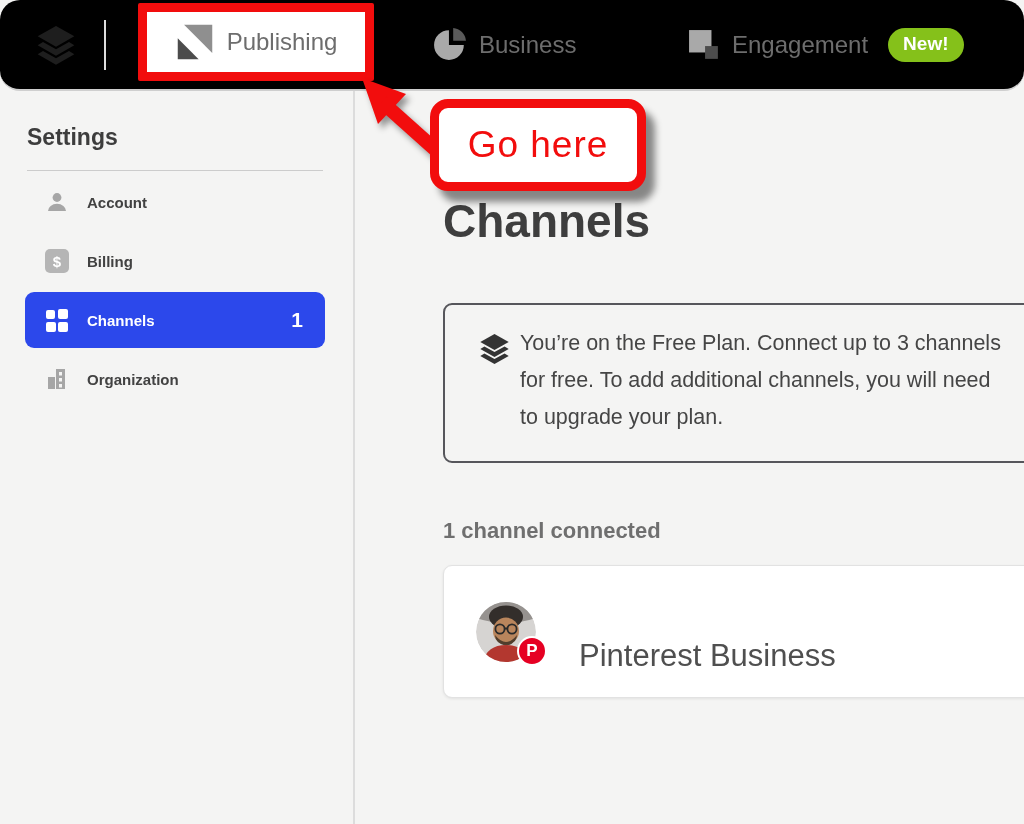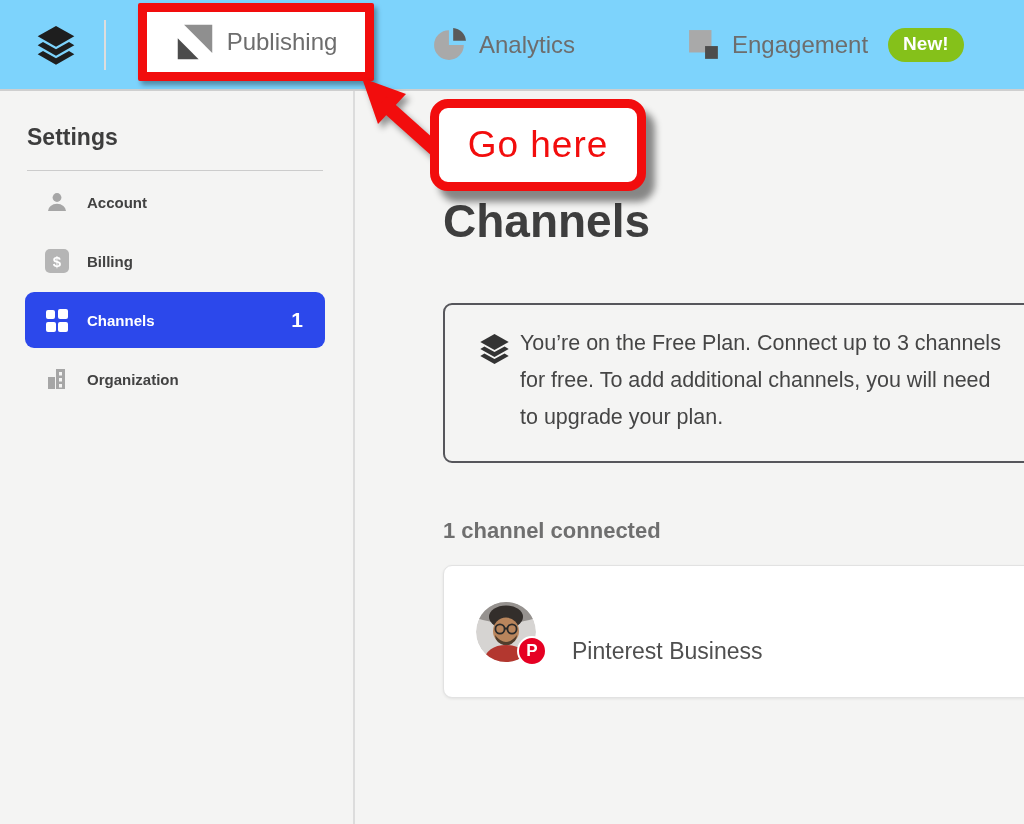--- a/index.html
+++ b/index.html
@@ -1,20 +1,20 @@
 <!DOCTYPE html>
 <html><head>
 <meta charset="utf-8">
 <style>
   * { margin:0; padding:0; box-sizing:border-box; }
   html,body { width:1024px; height:824px; overflow:hidden; }
   body { font-family:"Liberation Sans", sans-serif; background:#f4f4f3; position:relative; }
 
   
-  .header { position:absolute; left:0; top:0; width:1024px; height:91px; background:#7dd3fc; border-bottom:2px solid #cfcfcf; }
+  .header { position:absolute; left:0; top:0; width:1024px; height:91px; background:#000000; border-bottom:2px solid #cfcfcf;border-radius:20px; }
   .logo { position:absolute; left:36px; top:25px; width:40px; height:42px; }
   .header-divider { position:absolute; left:104px; top:20px; width:2px; height:50px; background:#dddddd; }
 
   .tab { position:absolute; display:flex; align-items:center; gap:12px; color:#6d6d6d; font-size:24px; font-weight:500; height:44px; top:23px; cursor:pointer; }
   .tab-analytics { left:433px; }
   .tab-engagement { left:688px;text-align:center; }
 
   .highlight-box { position:absolute; left:138px; top:3px; width:236px; height:78px; border:9px solid #f20d0d; border-radius:2px; background:#ffffff; box-shadow:3px 4px 5px rgba(0,0,0,0.35); display:flex; align-items:center; justify-content:center; gap:12px; color:#6d6d6d; font-size:24px; font-weight:500; }
 
   .badge-new { background:#85c11a; color:#ffffff; font-size:19px; font-weight:700; padding:5px 15px 7px; border-radius:18px; margin-left:8px; }
@@ -40,21 +40,21 @@
   .notice-icon { position:absolute; left:34px; top:28px; width:31px; height:33px; }
   .notice-text { position:absolute; left:75px; top:20px; font-size:21.5px; color:#454545; line-height:37px; white-space:nowrap; }
 
   .summary { position:absolute; left:86px; top:427px; font-size:22px; font-weight:700; color:#6f6f6f; }
 
   .card { position:absolute; left:86px; top:474px; width:700px; height:133px; background:#ffffff; border:1px solid #e2e2e2; border-radius:9px; box-shadow:0 1px 3px rgba(0,0,0,0.08); }
   .avatar-wrap { position:absolute; left:32px; top:36px; width:60px; height:60px; }
   .avatar { width:60px; height:60px; border-radius:50%; overflow:hidden; }
   .pinterest-badge { position:absolute; left:41px; top:34px; width:30px; height:30px; background:#e60023; border:2px solid #ffffff; border-radius:50%; color:#ffffff; font-size:17px; font-weight:700; display:flex; align-items:center; justify-content:center; }
   .channel-name { position:absolute; left:120px; top:36px; font-size:24px; font-weight:700; color:#3c3c3c; }
-  .channel-service { position:absolute; left:128px; top:72px; font-size:23px; color:#4f4f4f;text-align:right; }
+  .channel-service { position:absolute; left:135px; top:72px; font-size:31px; color:#4f4f4f;text-align:right; }
 
   
   .go-here-box { position:absolute; left:430px; top:99px; width:216px; height:92px; background:#ffffff; border:9px solid #f20d0d; border-radius:18px; box-shadow:9px 11px 7px rgba(0,0,0,0.45); display:flex; align-items:center; justify-content:center; z-index:6; }
   .go-here-label { color:#f20d0d; font-size:37px; font-weight:400; letter-spacing:1px; }
   .annot-arrow { position:absolute; left:352px; top:74px; width:140px; height:110px; z-index:5; filter:drop-shadow(4px 5px 3px rgba(0,0,0,0.4)); }
 </style>
 </head>
 <body>
 
 <div class="header">
@@ -73,21 +73,21 @@
       </svg>
       <span>Publishing</span>
     </div>
   </div>
 
   <div class="tab tab-analytics">
     <svg width="34" height="34" viewBox="0 0 32 32">
       <path d="M15,16 L15,2 A14,14 0 1 0 29,16 Z" fill="#a9a9a9"></path>
       <path d="M19,12 L19,0 A13,13 0 0 1 31,12 Z" fill="#5a5a5a"></path>
     </svg>
-    <span>Analytics</span>
+    <span>Business</span>
   </div>
 
   <div class="tab tab-engagement">
     <svg width="32" height="32" viewBox="0 0 30 30">
       <rect x="1" y="1" width="21" height="21" fill="#a9a9a9"></rect>
       <rect x="16" y="16" width="12" height="12" fill="#4c4c4c"></rect>
     </svg>
     <span>Engagement</span>
     <span class="badge-new">New!</span>
   </div>

